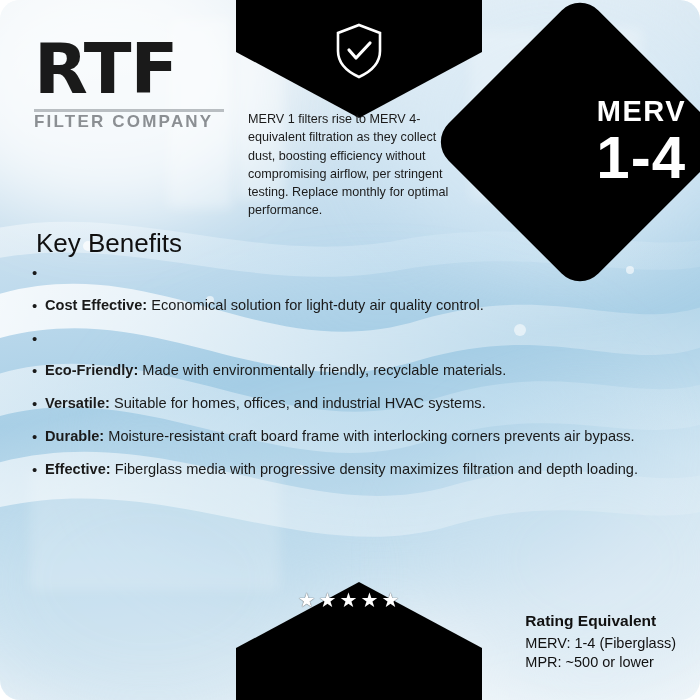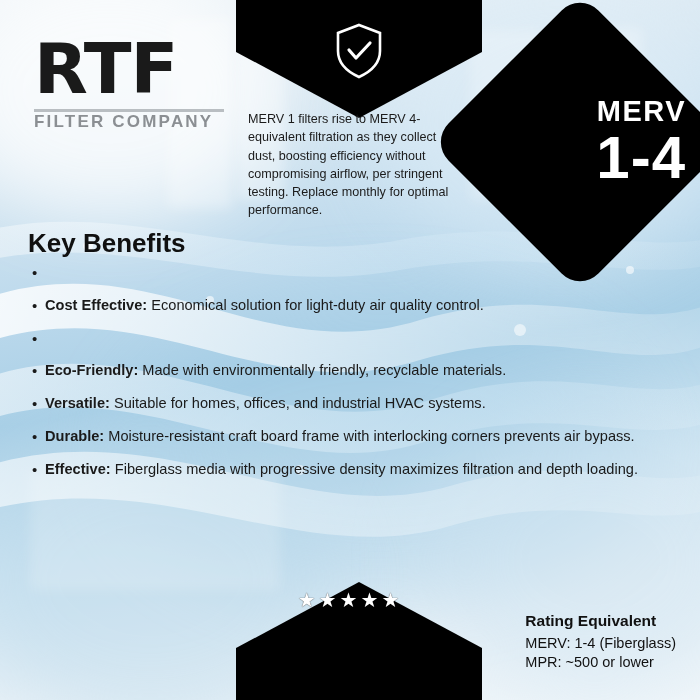--- a/index.html
+++ b/index.html
@@ -12,20 +12,21 @@
     font-family: "Liberation Sans", sans-serif;
     overflow: hidden;
   }
 
   #page {
     position: relative;
     width: 700px;
     height: 700px;
     background: linear-gradient(170deg, #eef4f8 0%, #d9e8f2 18%, #bcd9ec 38%, #a8cfe6 52%, #cfe5f2 70%, #e8f1f7 85%, #f2f7fa 100%);
     overflow: hidden;
+    border-radius: 20px;
   }
 
   
   .bg-blob {
     position: absolute;
     border-radius: 50%;
     filter: blur(38px);
     opacity: .55;
   }
   .bg-blob.b1 { left: -60px; top: -40px; width: 340px; height: 260px; background: #ffffff; opacity:.75;}
@@ -158,24 +159,24 @@
     width: 216px;
     text-align: left;
     font-size: 12.6px;
     line-height: 1.45;
     color: #1b1b1b;
   }
 
   
   .kb-title {
     position: absolute;
-    left: 28px;
+    left: 36px;
     top: 228px;
     font-size: 26px;
-    font-weight: bold;
+    font-weight: normal;
     color: #101010;
   }
 
   .benefits {
     position: absolute;
     left: 32px;
     top: 262px;
     width: 626px;
   }
   .benefit {

